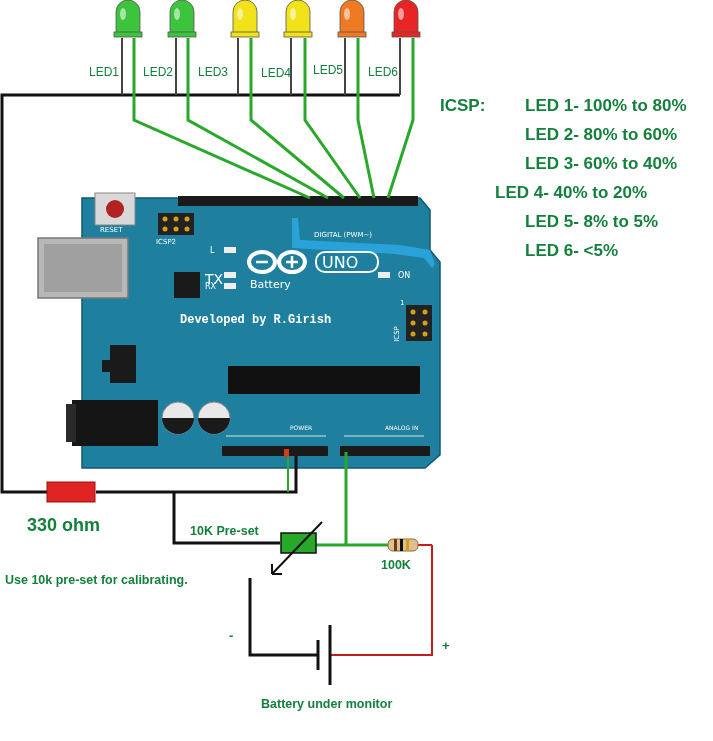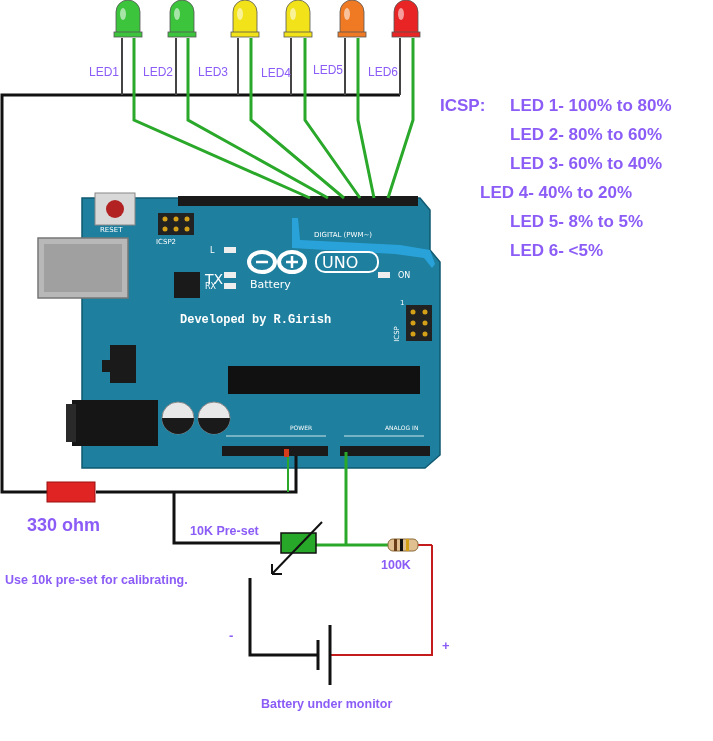--- a/index.html
+++ b/index.html
@@ -1,21 +1,21 @@
 <!DOCTYPE html>
 <html><head>
 <meta charset="utf-8">
 <style>
   html, body { margin: 0; padding: 0; background: #ffffff; }
   body { width: 713px; height: 741px; position: relative; overflow: hidden; font-family: "Liberation Sans", "DejaVu Sans", sans-serif; }
   #canvas { position: absolute; left: 0; top: 0; width: 713px; height: 741px; }
-  .t { position: absolute; color: #8b5cf6; white-space: nowrap; }
+  .t { position: absolute; color: #15803d; white-space: nowrap; }
   .led-label { font-size: 12px; }
   .note-title { font-size: 17px; font-weight: bold; }
-  .note-line { font-size: 17px; font-weight: bold; }
+  .note-line { font-size: 17px; font-weight: bold; margin-left: 15px; }
   .bold12 { font-size: 12.5px; font-weight: bold; }
   .r330 { font-size: 18px; font-weight: bold; }
   .polarity { font-size: 13px; font-weight: bold; }
   .board-text { position: absolute; color: #ffffff; white-space: nowrap; font-family: "DejaVu Sans", sans-serif; }
 </style>
 </head>
 <body>
 
 <svg id="canvas" viewBox="0 0 713 741" width="713" height="741">
 

